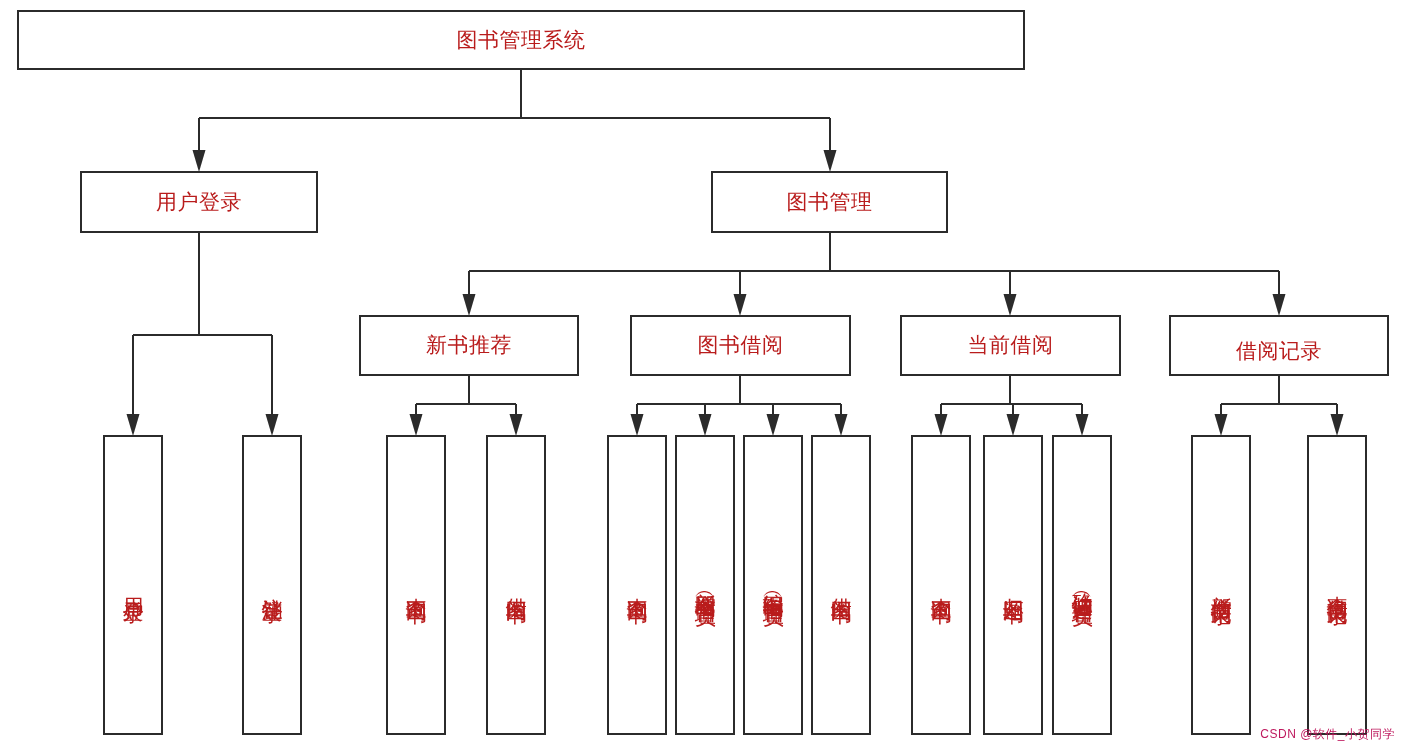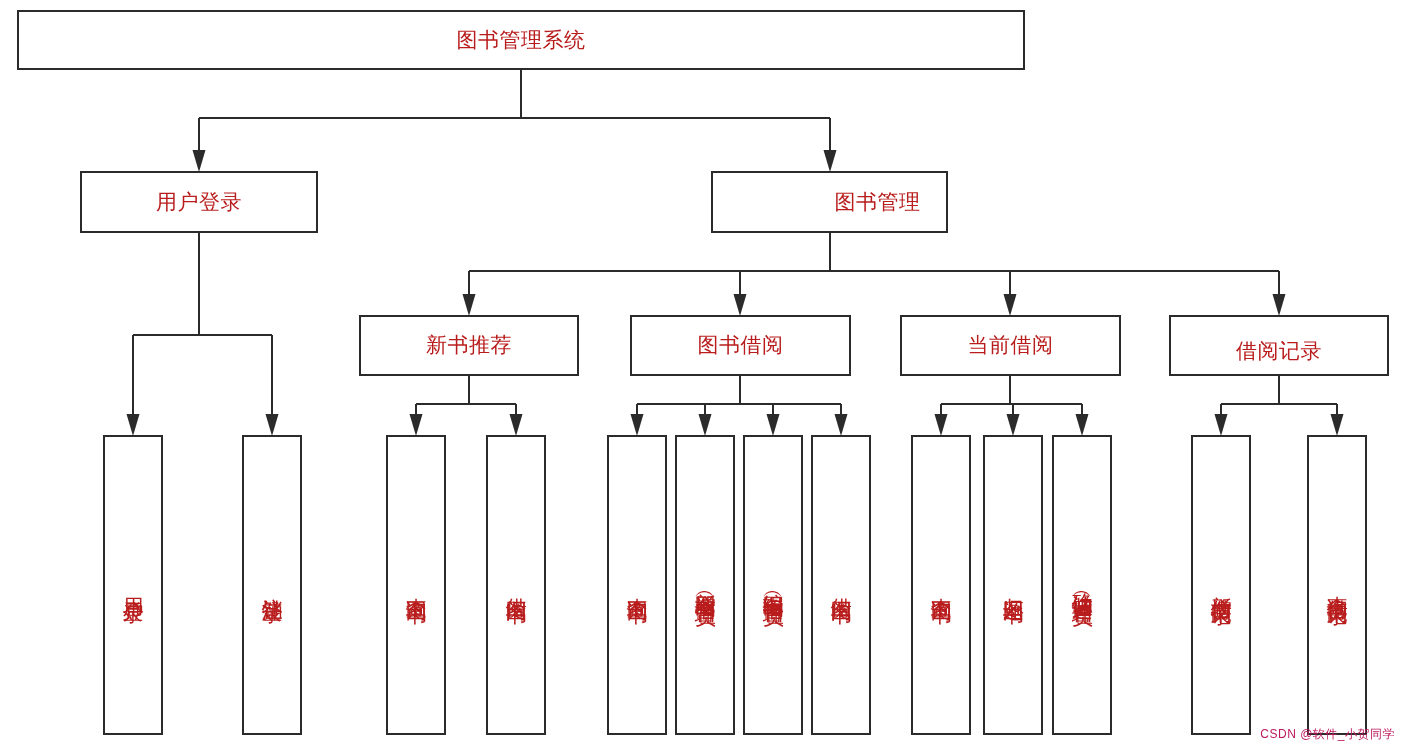--- a/index.html
+++ b/index.html
@@ -192,21 +192,21 @@
       </g>
   </svg>
 
   <div class="label-layer" id="label-layer">
       <div class="node-label horizontal" style="left: 18px; top: 11px; width: 1006px; height: 58px;">
         <span>图书管理系统</span>
       </div>
       <div class="node-label horizontal" style="left: 81px; top: 172px; width: 236px; height: 60px;">
         <span>用户登录</span>
       </div>
-      <div class="node-label horizontal" style="left: 712px; top: 172px; width: 235px; height: 60px; padding-left: 48px;">
+      <div class="node-label horizontal" style="left: 712px; top: 172px; width: 235px; height: 60px;">
         <span>图书管理</span>
       </div>
       <div class="node-label horizontal" style="left: 360px; top: 316px; width: 218px; height: 59px;">
         <span>新书推荐</span>
       </div>
       <div class="node-label horizontal" style="left: 631px; top: 316px; width: 219px; height: 59px;">
         <span>图书借阅</span>
       </div>
       <div class="node-label horizontal" style="left: 901px; top: 316px; width: 219px; height: 59px; text-align: right;">
         <span>当前借阅</span>

